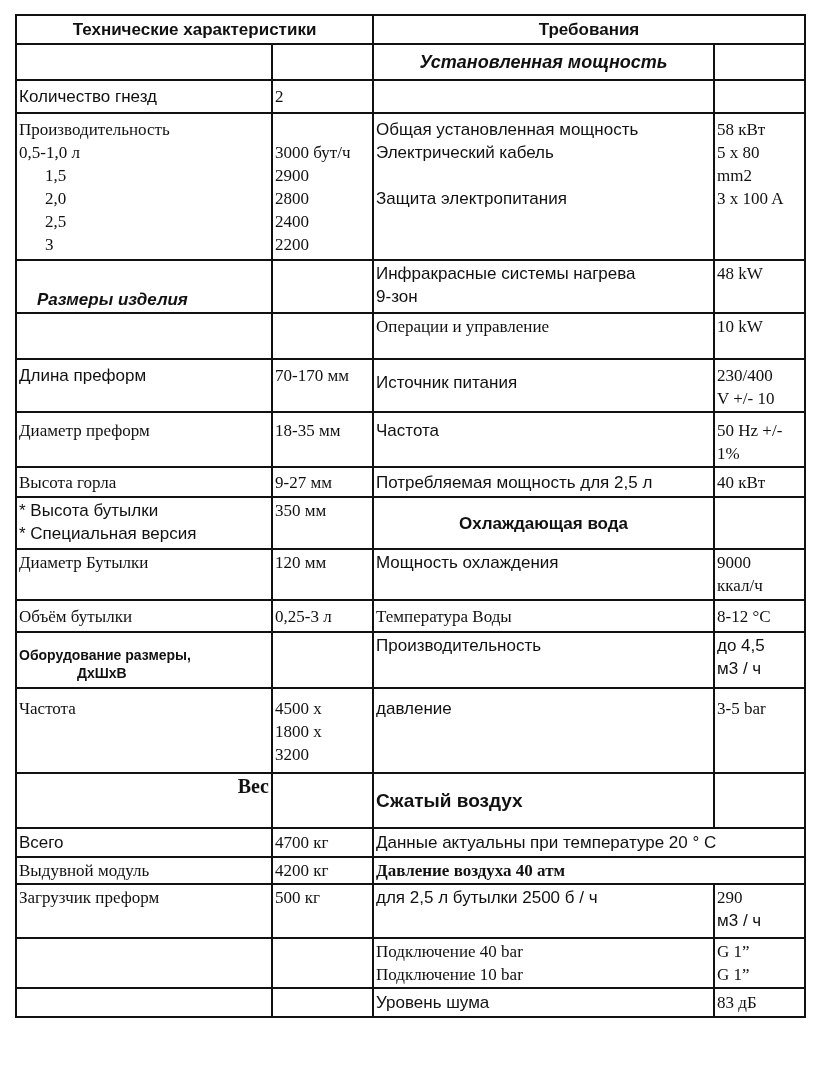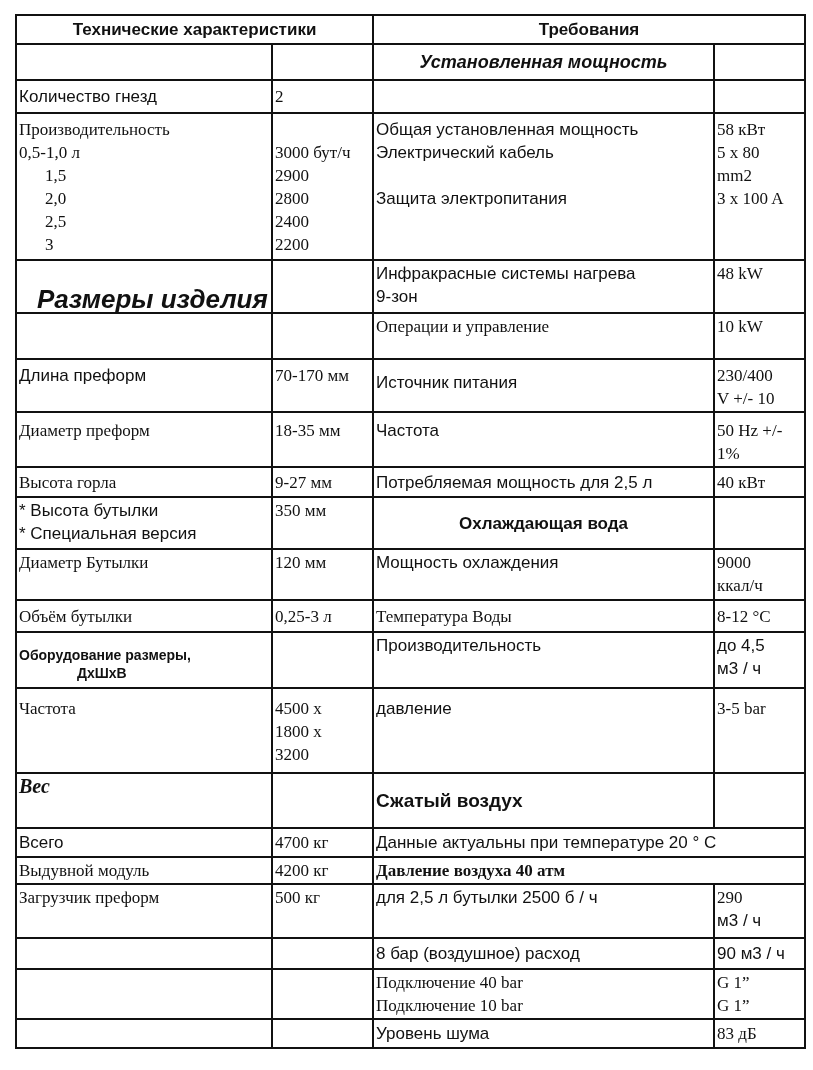--- a/index.html
+++ b/index.html
@@ -5,24 +5,24 @@
     html, body { margin: 0; padding: 0; background: #ffffff; }
     body { width: 813px; height: 1070px; position: relative; overflow: hidden; }
     .sheet { position: absolute; left: 15px; top: 14px; width: 789px; }
     table { border-collapse: collapse; table-layout: fixed; width: 789px; color: #111; }
     col.c1 { width: 256px; } col.c2 { width: 101px; } col.c3 { width: 341px; } col.c4 { width: 91px; }
     td { border: 2px solid #111; padding: 1px 2px; vertical-align: top; font-size: 17px; line-height: 23px; overflow: hidden; }
     .sans { font-family: "Liberation Sans", sans-serif; }
     .serif { font-family: "Liberation Serif", serif; }
     .hdr { font-family: "Liberation Sans", sans-serif; font-weight: bold; text-align: center; vertical-align: middle; font-size: 17px; }
     .sec-it { font-family: "Liberation Sans", sans-serif; font-weight: bold; font-style: italic; text-align: center; vertical-align: middle; font-size: 18px; border-radius: 8px; }
-    .sec-big-it { font-family: "Liberation Sans", sans-serif; font-weight: bold; font-style: italic; font-size: 26px; vertical-align: bottom; padding-left: 20px; }
+    .sec-big-it { font-family: "Liberation Sans", sans-serif; font-weight: bold; font-style: italic; font-size: 17px; vertical-align: bottom; padding-left: 20px; }
     .sec-bold { font-family: "Liberation Sans", sans-serif; font-weight: bold; text-align: center; vertical-align: middle; font-size: 17px; }
     .sec-left-bold { font-family: "Liberation Sans", sans-serif; font-weight: bold; vertical-align: middle; font-size: 19px; }
-    .ves { font-family: "Liberation Serif", serif; font-weight: bold; text-align: left; font-size: 20px; font-style: italic; }
+    .ves { font-family: "Liberation Serif", serif; font-weight: bold; text-align: right; font-size: 20px; }
     .small-bold { font-family: "Liberation Sans", sans-serif; font-weight: bold; font-size: 14px; line-height: 18px; vertical-align: middle; }
     .serif-bold { font-family: "Liberation Serif", serif; font-weight: bold; }
     .line { display: block; white-space: nowrap; }
     .ind { padding-left: 26px; }
     .ind2 { padding-left: 58px; }
   </style>
 </head>
 <body>
 
 <div class="sheet">
@@ -202,26 +202,20 @@
   <tr style="height:54px">
     <td class="serif">Загрузчик преформ</td>
     <td class="serif">500 кг</td>
     <td class="sans">для 2,5 л бутылки 2500 б / ч</td>
     <td>
       <span class="line serif">290</span>
       <span class="line sans">м3 / ч</span>
     </td>
   </tr>
 
-  <tr style="height:31px">
-    <td></td>
-    <td></td>
-    <td class="sans" style="vertical-align:middle">8 бар (воздушное) расход</td>
-    <td class="sans" style="vertical-align:middle; white-space:nowrap">90 м3 / ч</td>
-  </tr>
 
   <tr style="height:50px">
     <td></td>
     <td></td>
     <td class="serif">
       <span class="line">Подключение 40 bar</span>
       <span class="line">Подключение 10 bar</span>
     </td>
     <td class="serif">
       <span class="line">G 1”</span>

